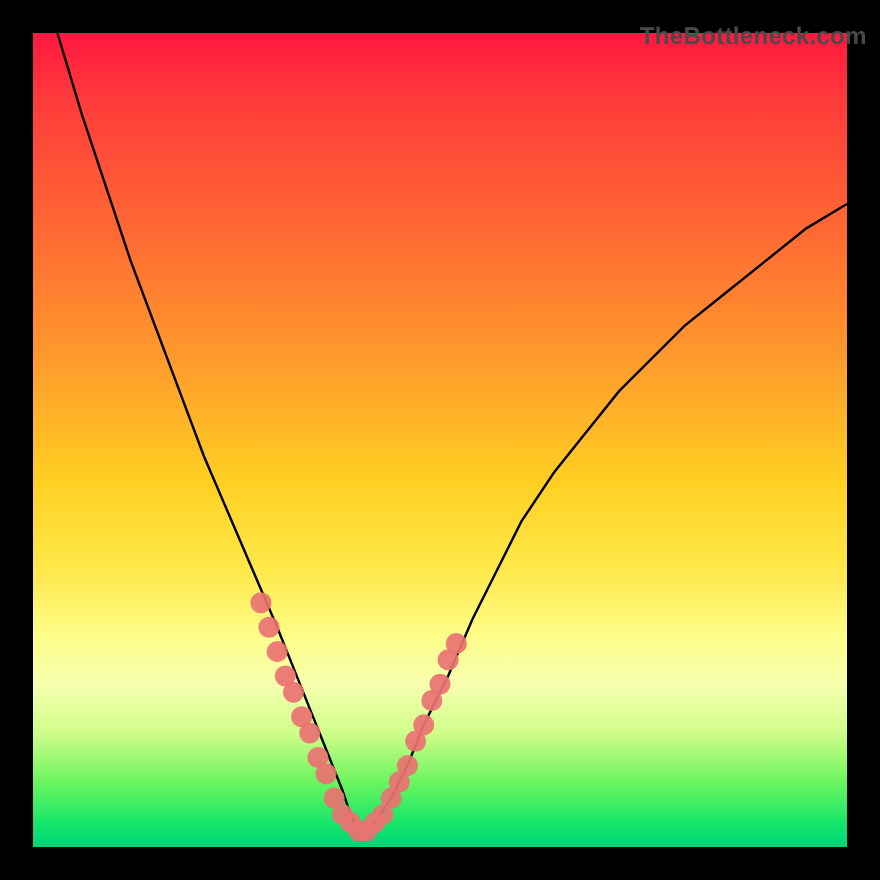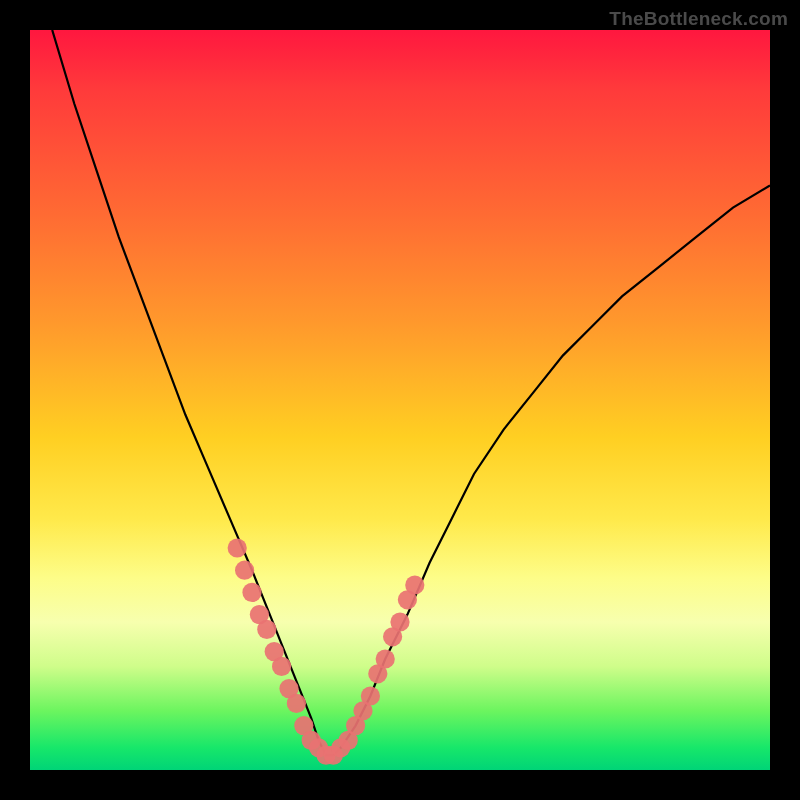--- a/index.html
+++ b/index.html
@@ -12,24 +12,24 @@
   }
   .frame {
     position: relative;
     width: 800px;
     height: 800px;
     background: #000;
     box-sizing: border-box;
   }
   .watermark {
     position: absolute;
-    top: 8px;
+    top: 20px;
     right: 12px;
     color: #4a4a4a;
-    font-size: 19px;
+    font-size: 22px;
     font-weight: 600;
     letter-spacing: 0.2px;
     z-index: 10;
     user-select: none;
   }
   .plot {
     position: absolute;
     left: 30px;
     top: 30px;
     width: 740px;

